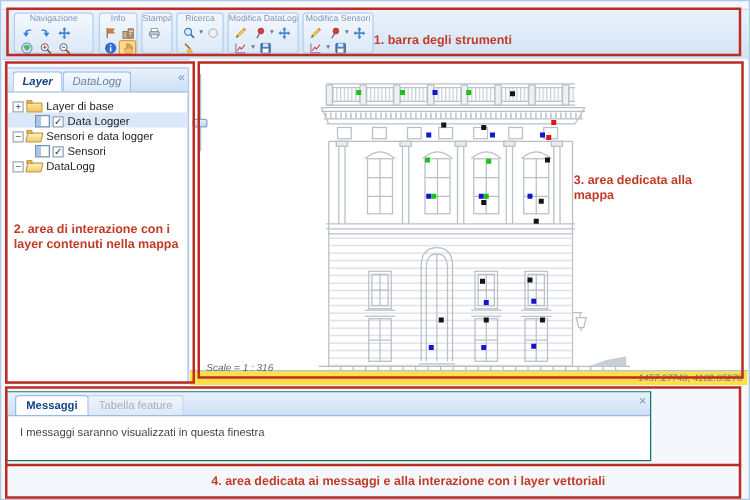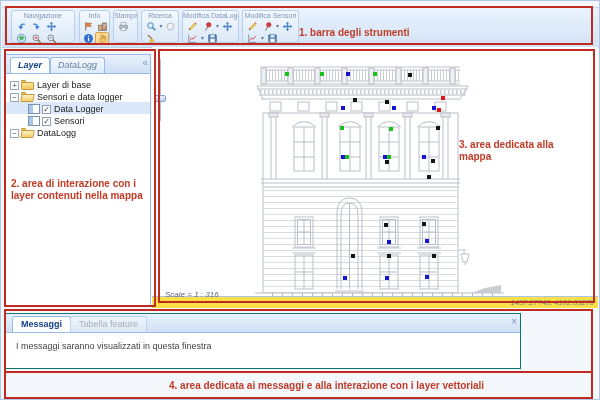--- a/index.html
+++ b/index.html
@@ -337,29 +337,29 @@
       <div class="ltab active" style="left:4px;">Layer</div>
       <div class="ltab" style="left:44px;">DataLogg</div>
       <div class="collapse">«</div>
     </div>
     <div class="tree">
       <div class="trow">
         <span class="exp plus"></span>
         <span class="folder"></span>
         <span>Layer di base</span>
       </div>
+      <div class="trow child selected">
+        <span class="licon"></span>
+        <span class="chk checked"></span>
+        <span>Data Logger</span>
+      </div>
       <div class="trow">
         <span class="exp minus"></span>
         <span class="folder open"></span>
         <span>Sensori e data logger</span>
-      </div>
-      <div class="trow child selected">
-        <span class="licon"></span>
-        <span class="chk checked"></span>
-        <span>Data Logger</span>
       </div>
       <div class="trow child">
         <span class="licon"></span>
         <span class="chk checked"></span>
         <span>Sensori</span>
       </div>
       <div class="trow">
         <span class="exp minus"></span>
         <span class="folder open"></span>
         <span>DataLogg</span>

